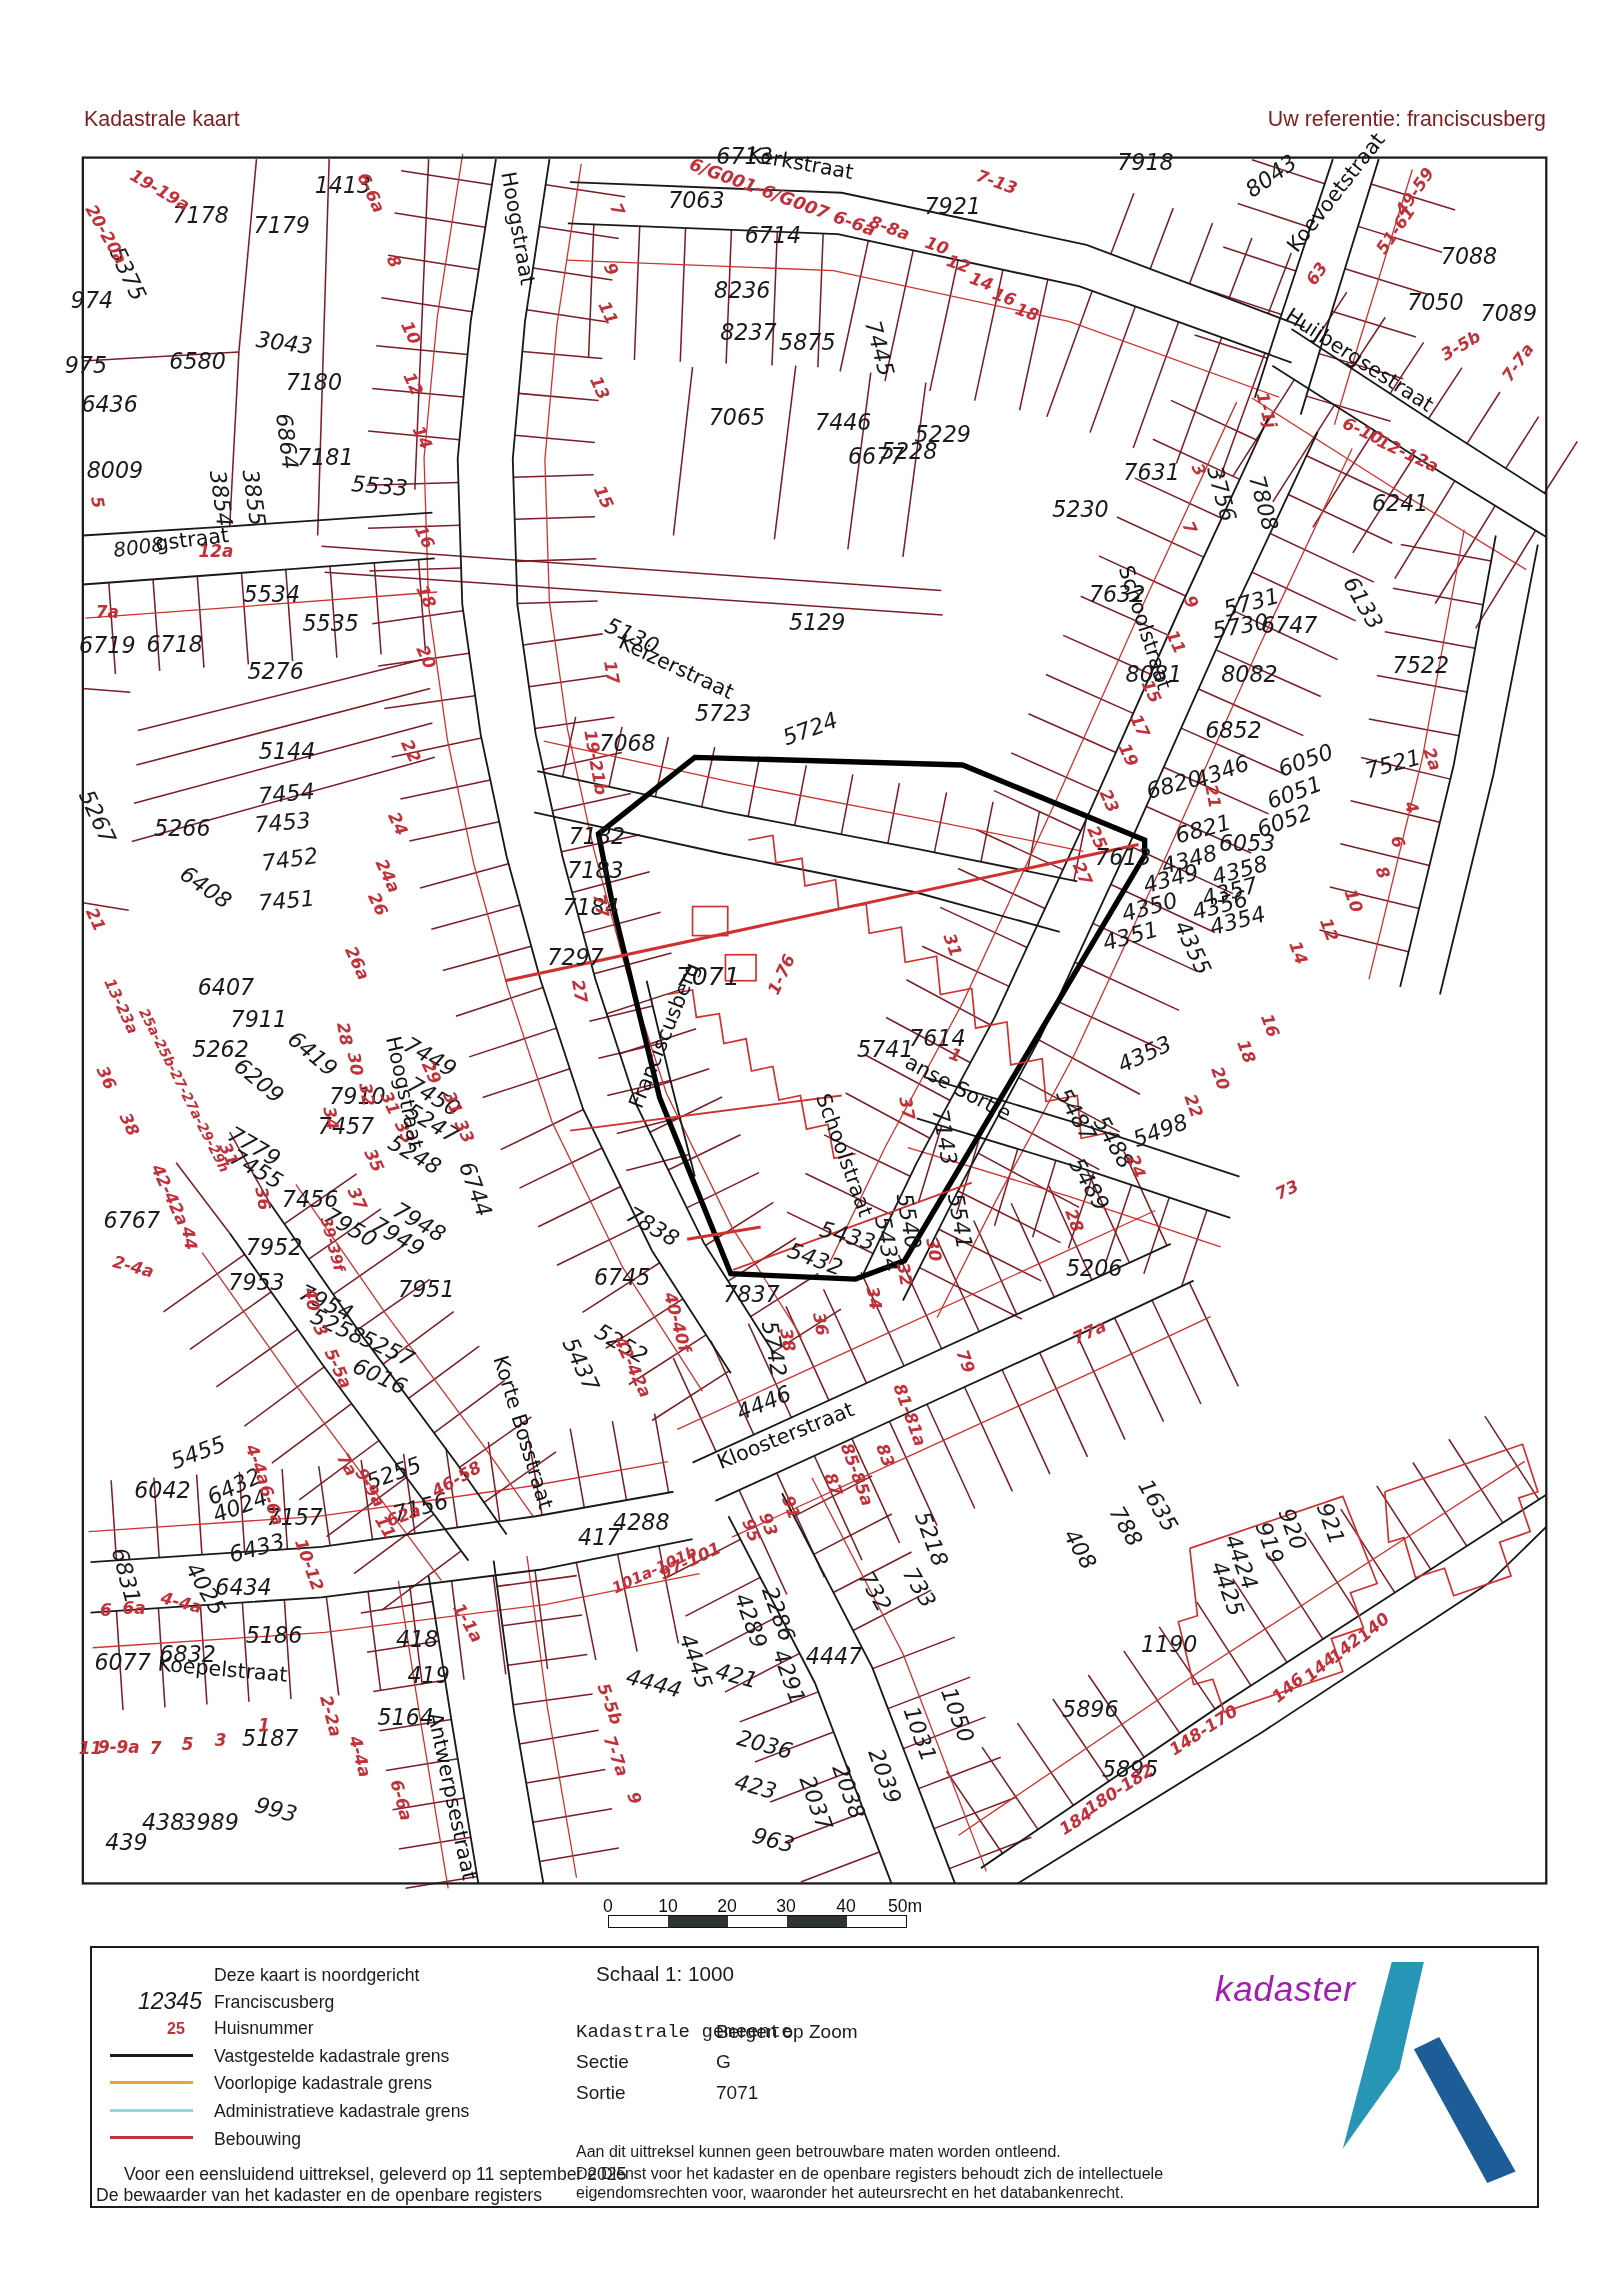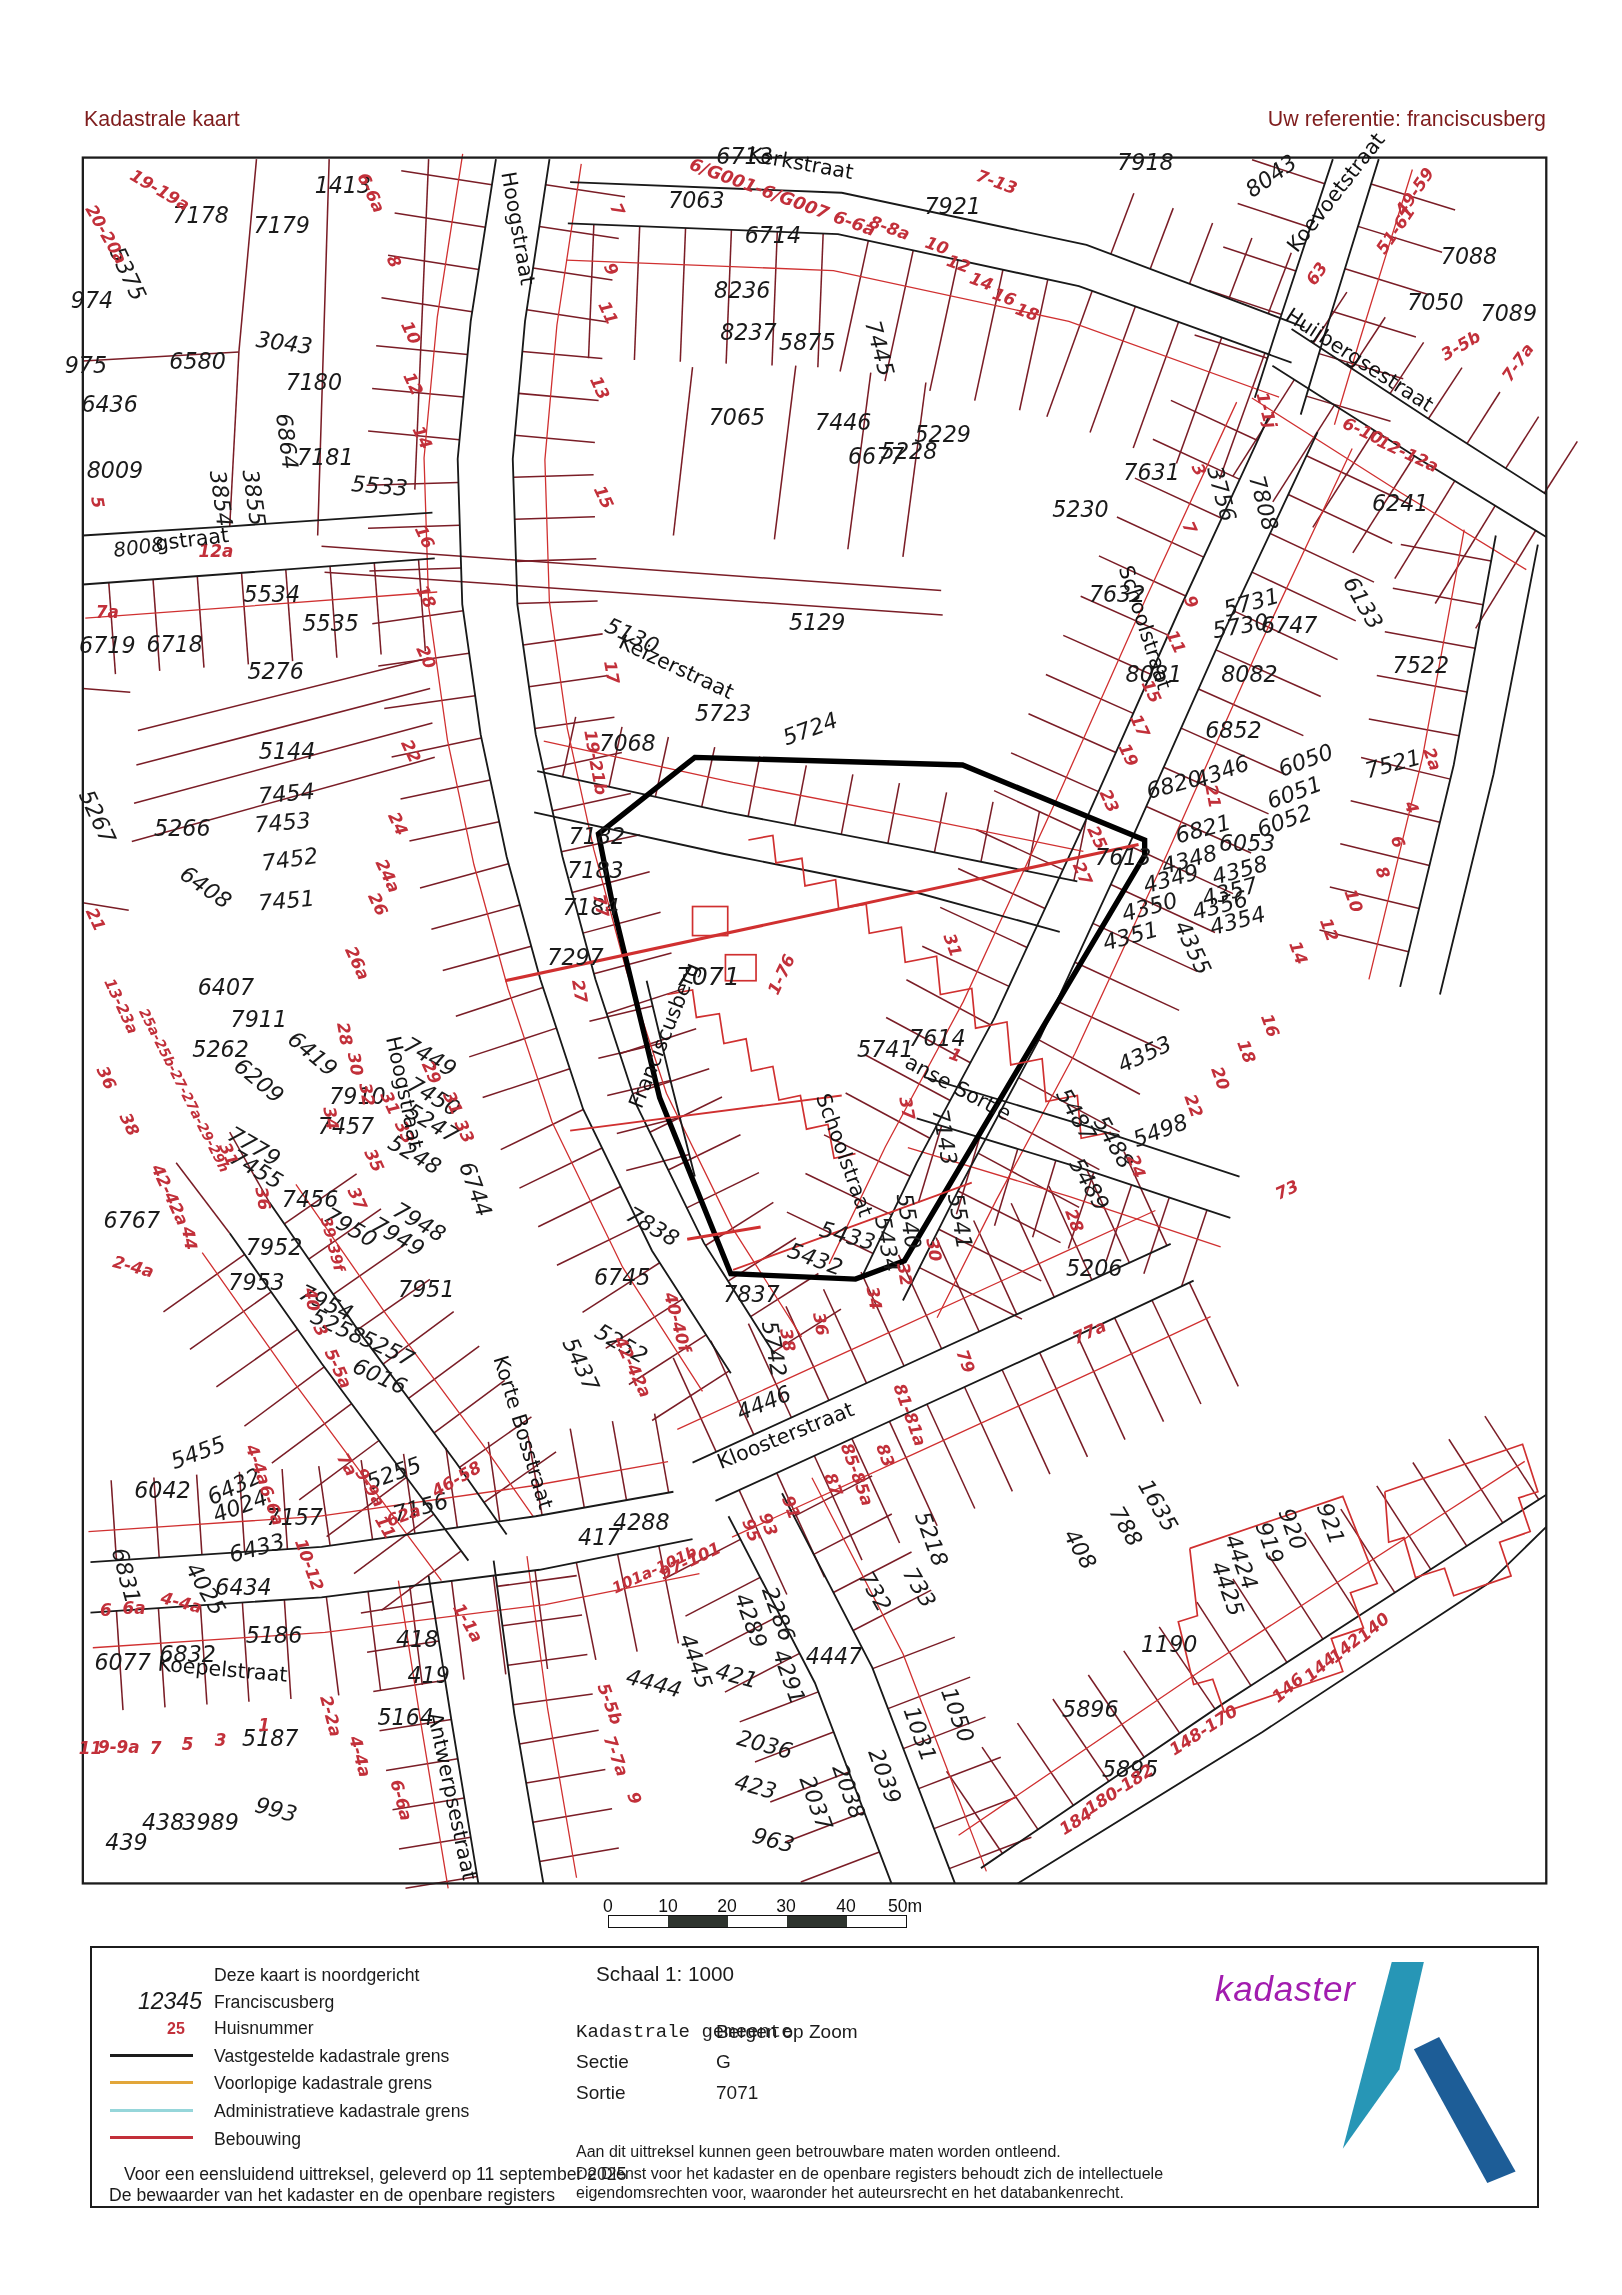--- a/index.html
+++ b/index.html
@@ -800,21 +800,21 @@
       <div class="legend-line" style="top: 106px; border-top-color: rgb(28, 28, 28);"></div>
       <div class="fb-txt" style="left: 122px; top: 98px;">Vastgestelde kadastrale grens</div>
       <div class="legend-line" style="top: 133px; border-top-color: rgb(226, 166, 58);"></div>
       <div class="fb-txt" style="left: 122px; top: 125px;">Voorlopige kadastrale grens</div>
       <div class="legend-line" style="top: 161px; border-top-color: rgb(150, 214, 218);"></div>
       <div class="fb-txt" style="left: 122px; top: 153px;">Administratieve kadastrale grens</div>
       <div class="legend-line" style="top: 188px; border-top-color: rgb(194, 48, 58);"></div>
       <div class="fb-txt" style="left: 122px; top: 181px;">Bebouwing</div>
     </div>
   <div class="fb-txt" style="left:32px;top:216px;">Voor een eensluidend uittreksel, geleverd op 11 september 2025</div>
-  <div class="fb-txt" style="left:17px;top:237px;">De bewaarder van het kadaster en de openbare registers</div>
+  <div class="fb-txt" style="left:4px;top:237px;">De bewaarder van het kadaster en de openbare registers</div>
 
   <div class="fb-txt" style="left:484px;top:13.8px;font-size:20.7px;margin-left:20px;">Schaal 1: 1000</div>
   <div id="info-rows">
       <div class="fb-txt" style="left: 484px; top: 73px; font-size: 19px; font-family: Liberation Mono, monospace;">Kadastrale gemeente</div>
       <div class="fb-txt" style="left: 624px; top: 73px; font-size: 19px;">Bergen op Zoom</div>
       <div class="fb-txt" style="left: 484px; top: 103px; font-size: 19px;">Sectie</div>
       <div class="fb-txt" style="left: 624px; top: 103px; font-size: 19px;">G</div>
       <div class="fb-txt" style="left: 484px; top: 134px; font-size: 19px;">Sortie</div>
       <div class="fb-txt" style="left: 624px; top: 134px; font-size: 19px;">7071</div>
     </div>

